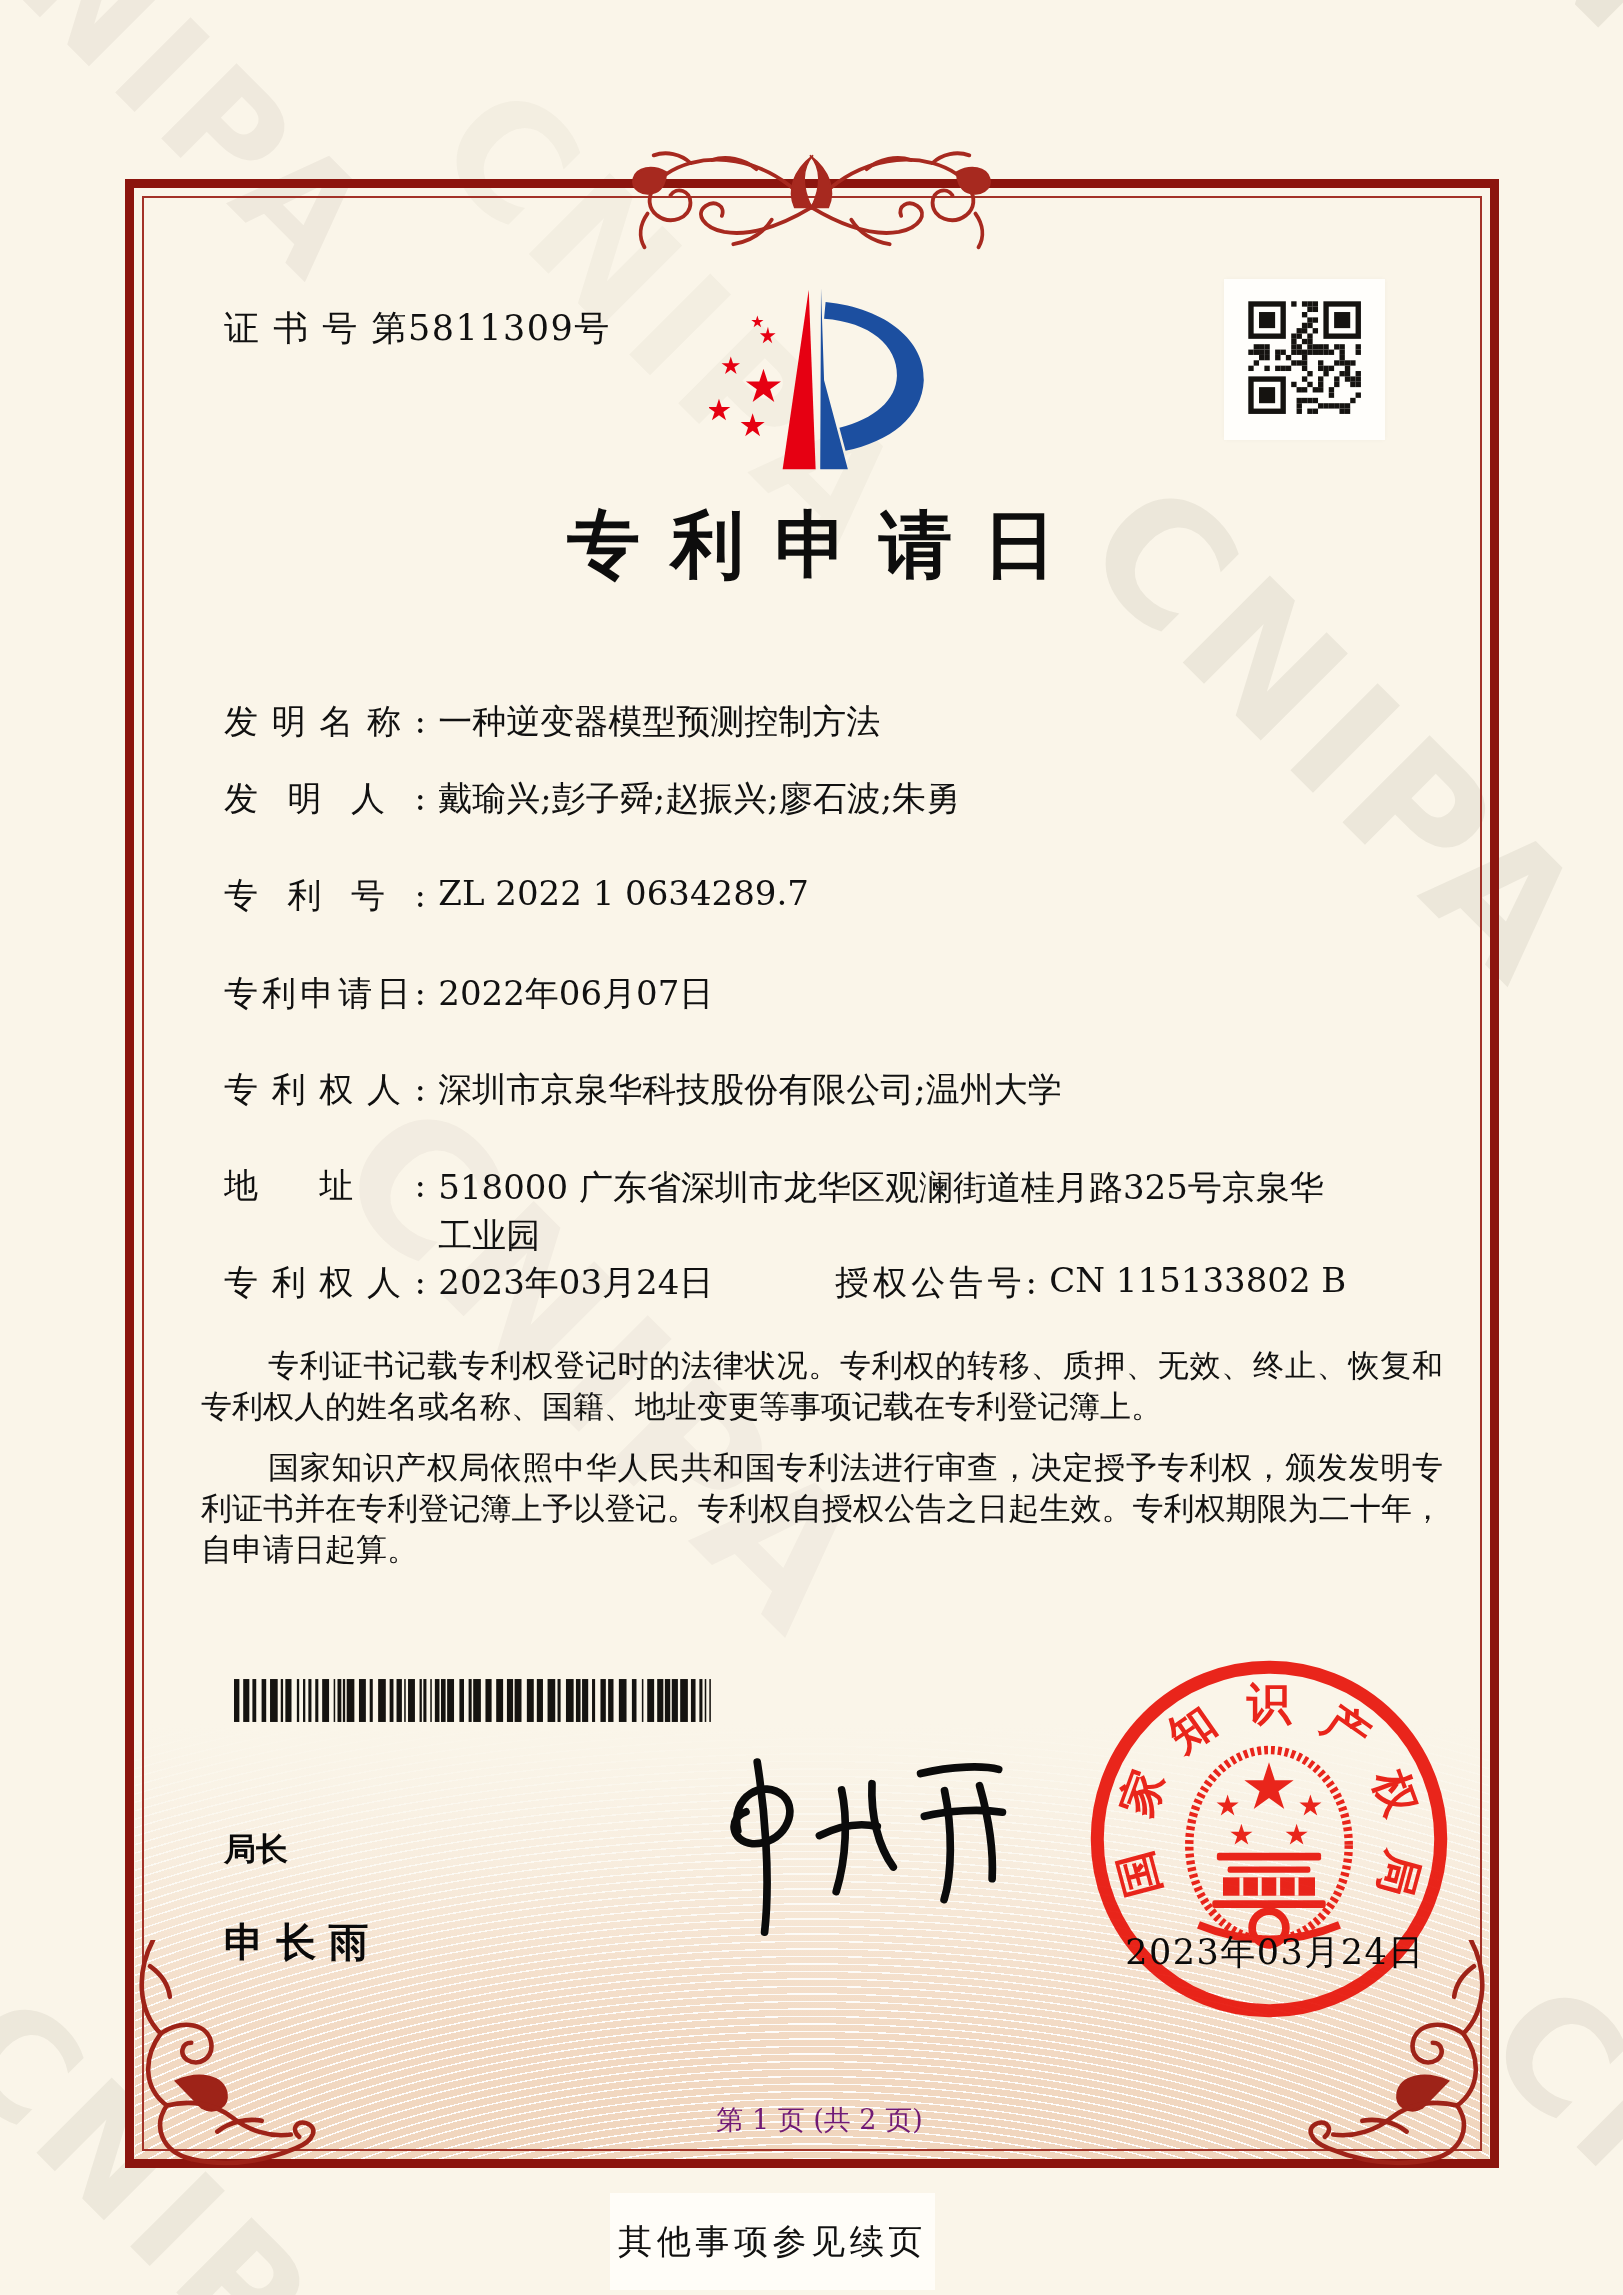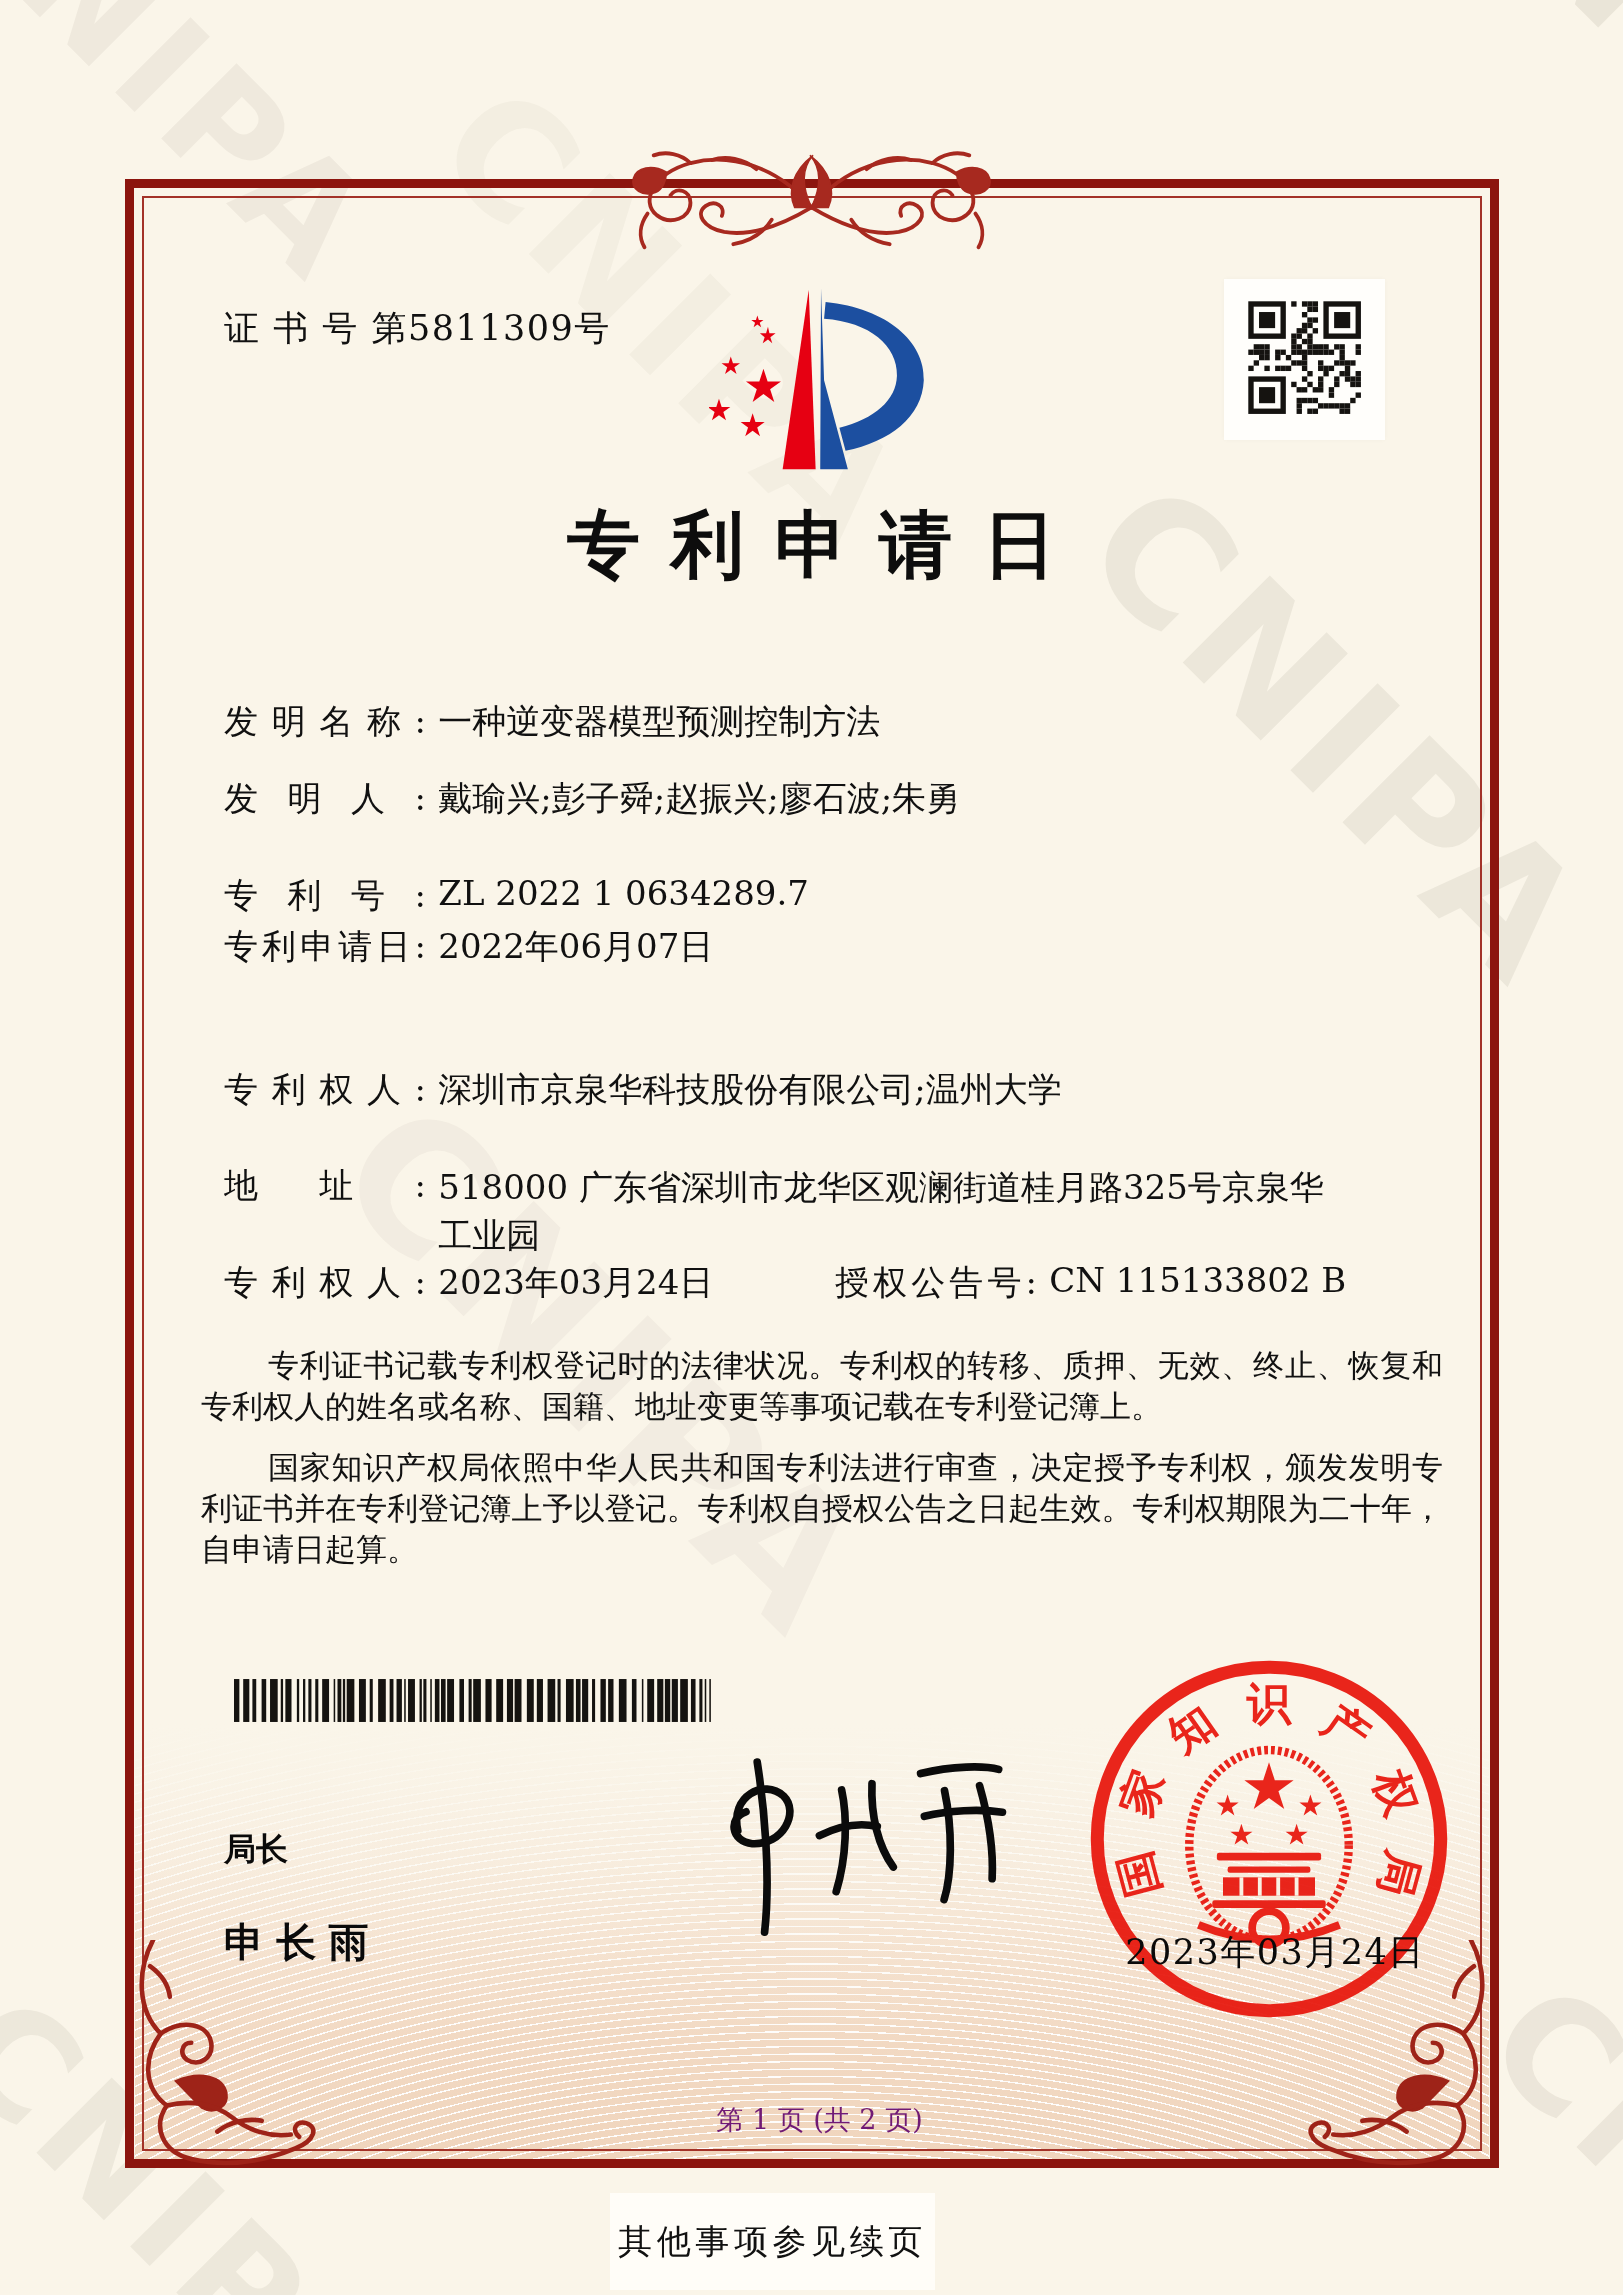--- a/index.html
+++ b/index.html
@@ -73,21 +73,21 @@
   }
   
   .field-row{position:absolute;left:224px;font-size:34px;}
   .field-label{
     display:inline-block;width:202px;
     text-align:justify;text-align-last:justify;
     vertical-align:top;white-space:normal;
   }
   .field-value{display:inline-block;margin-left:12.3px;vertical-align:top;white-space:pre-wrap;}
   .field-value.wide{width:905px;line-height:48px;white-space:normal;}
-  .fr1{top:678px;margin-top:21px;} .fr2{top:776px;} .fr3{top:873px;} .fr4{top:924px;}
+  .fr1{top:678px;margin-top:21px;} .fr2{top:776px;} .fr3{top:873px;} .fr4{top:971px;}
   .fr5{top:1067px;} .fr6{top:1163px;} .fr7{top:1260px;}
   .fr8{top:1260px;left:835px;}
   
   .body-text{
     position:absolute;left:201px;top:1345px;width:1242px;
     font-size:31px;line-height:41px;text-align:justify;
   }
   .body-text p{margin:0 0 20px 0;text-indent:67px;}
   
   .barcode{position:absolute;left:234px;top:1679px;}

